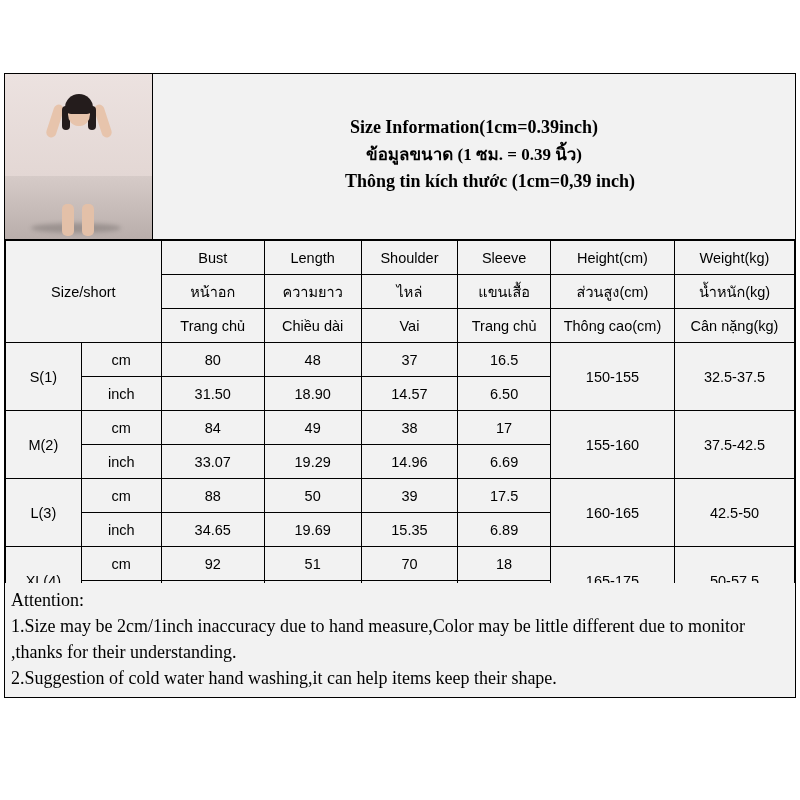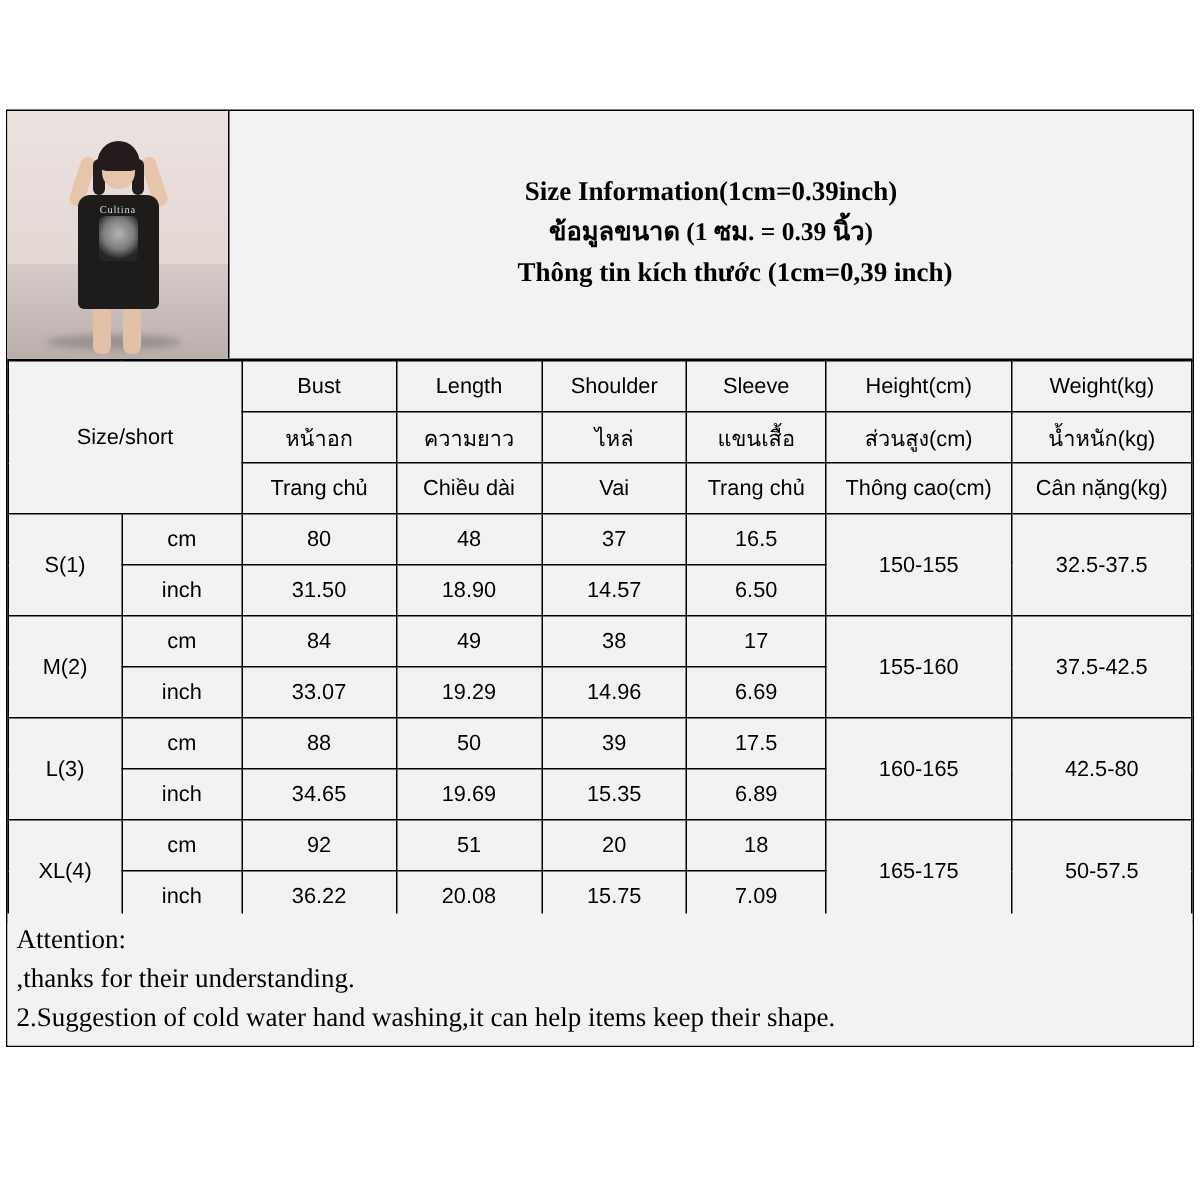--- a/index.html
+++ b/index.html
@@ -254,24 +254,20 @@
           <div class="photo-shadow"></div>
           <div class="figure">
             <div class="fig-armL"></div>
             <div class="fig-armR"></div>
             <div class="fig-hair-l"></div>
             <div class="fig-hair-r"></div>
             <div class="fig-head"></div>
             <div class="fig-hair"></div>
             <div class="fig-legL"></div>
             <div class="fig-legR"></div>
-            <div class="fig-body">
-              <div class="fig-print"></div>
-              <div class="fig-print-text">Cultina</div>
-            </div>
           </div>
         </div>
       </div>
       <div class="title-block">
         <div class="title-line en">Size Information(1cm=0.39inch)</div>
         <div class="title-line thai">ข้อมูลขนาด (1 ซม. = 0.39 นิ้ว)</div>
         <div class="title-line viet">Thông tin kích thước (1cm=0,39 inch)</div>
       </div>
     </div>
 
@@ -353,50 +349,51 @@
         </tr>
 
         <tr>
           <td rowspan="2" class="size-label-cell">L(3)</td>
           <td class="unit-cell">cm</td>
           <td>88</td>
           <td>50</td>
           <td>39</td>
           <td>17.5</td>
           <td rowspan="2">160-165</td>
-          <td rowspan="2">42.5-80</td>
+          <td rowspan="2">42.5-50</td>
         </tr>
         <tr>
           <td class="unit-cell">inch</td>
           <td>34.65</td>
           <td>19.69</td>
           <td>15.35</td>
           <td>6.89</td>
         </tr>
 
         <tr>
           <td rowspan="2" class="size-label-cell">XL(4)</td>
           <td class="unit-cell">cm</td>
           <td>92</td>
           <td>51</td>
-          <td>20</td>
+          <td>70</td>
           <td>18</td>
           <td rowspan="2">165-175</td>
           <td rowspan="2">50-57.5</td>
         </tr>
         <tr>
           <td class="unit-cell">inch</td>
           <td>36.22</td>
           <td>20.08</td>
           <td>15.75</td>
           <td>7.09</td>
         </tr>
       </tbody>
     </table>
 
     <div class="attention">
       <div>Attention:</div>
+      <div>1.Size may be 2cm/1inch inaccuracy due to hand measure,Color may be little different due to monitor</div>
       <div>,thanks for their understanding.</div>
       <div>2.Suggestion of cold water hand washing,it can help items keep their shape.</div>
     </div>
 
   </div>
 </div>
 
 </body></html>

